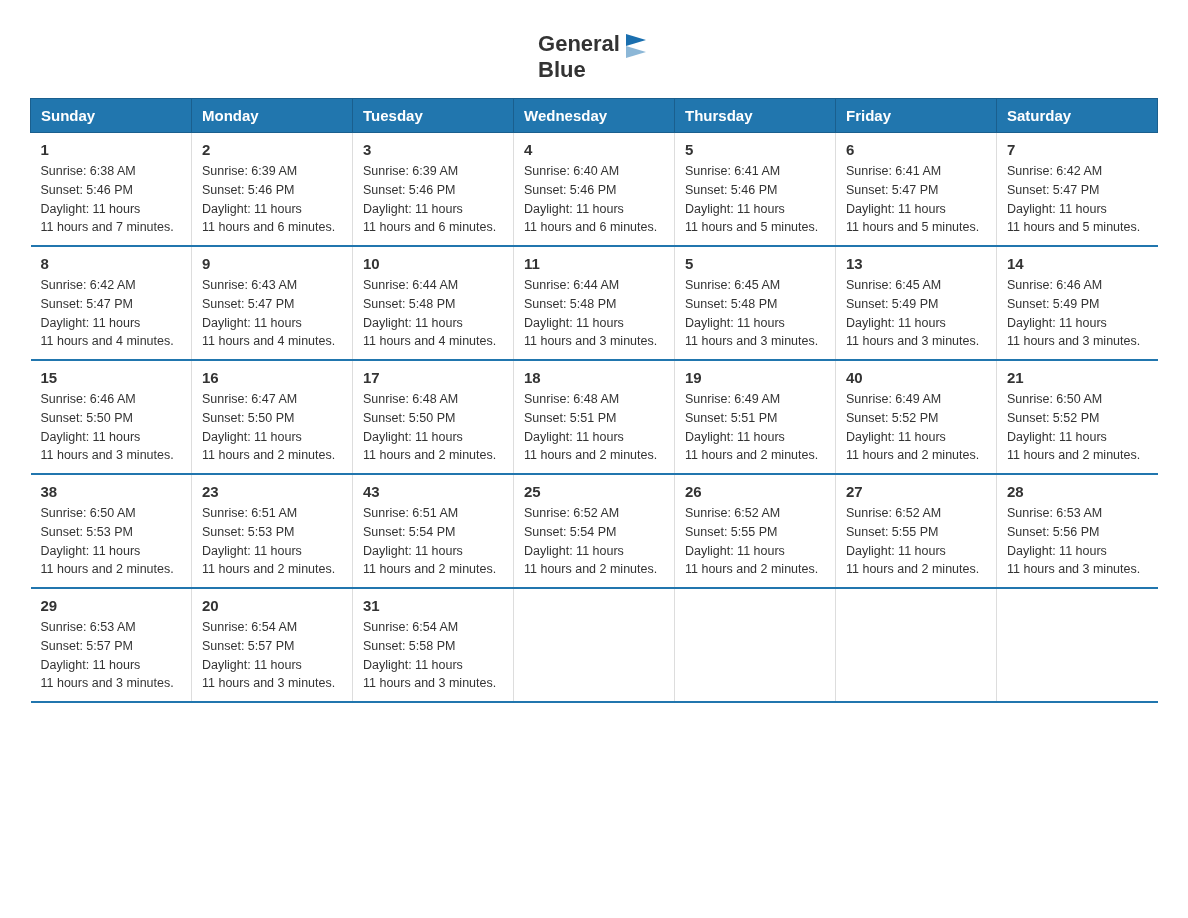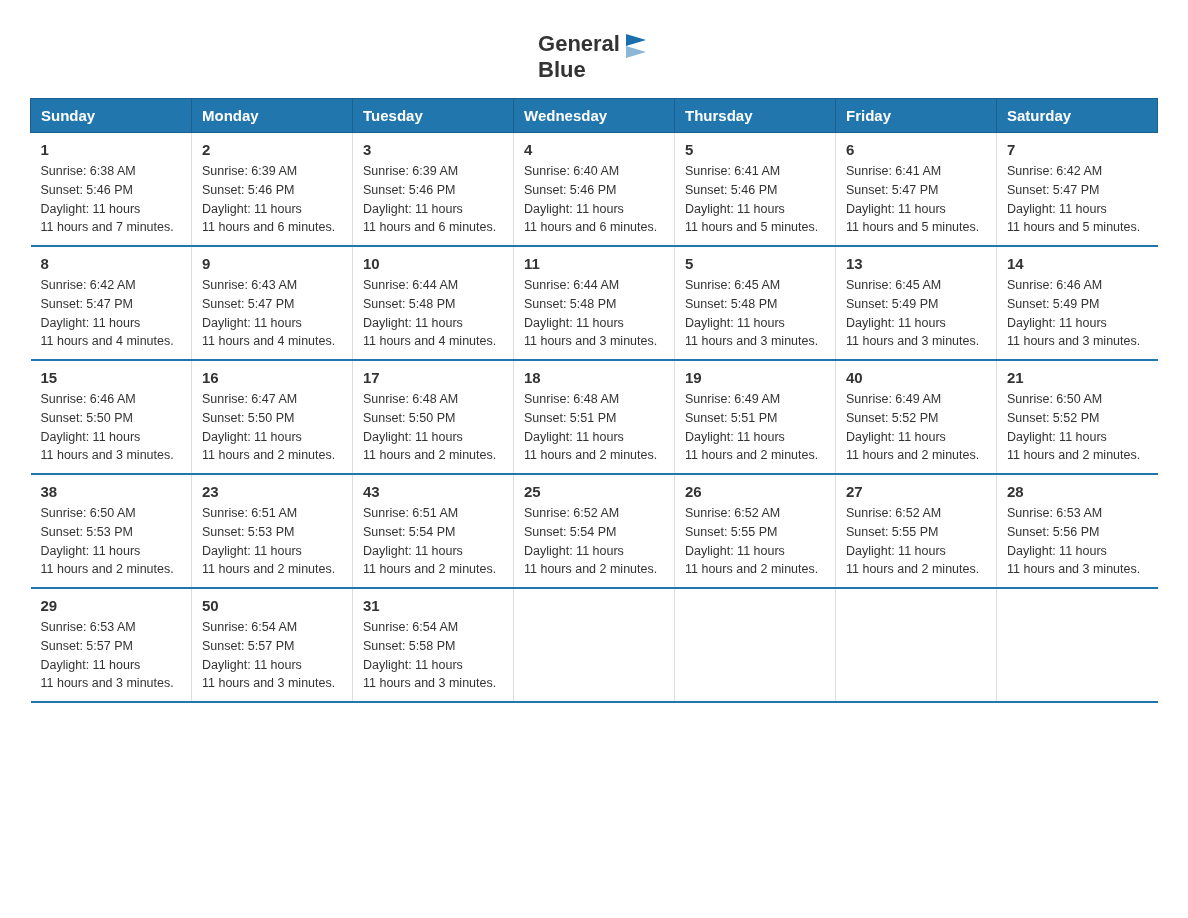--- a/index.html
+++ b/index.html
@@ -245,21 +245,21 @@
           <span class="day-num">28</span>
           <span class="day-info">Sunrise: 6:53 AM<br>Sunset: 5:56 PM<br>Daylight: 11 hours<br>11 hours and 3 minutes.</span>
         </td>
       </tr>
       <tr>
         <td>
           <span class="day-num">29</span>
           <span class="day-info">Sunrise: 6:53 AM<br>Sunset: 5:57 PM<br>Daylight: 11 hours<br>11 hours and 3 minutes.</span>
         </td>
         <td>
-          <span class="day-num">50</span>
+          <span class="day-num">20</span>
           <span class="day-info">Sunrise: 6:54 AM<br>Sunset: 5:57 PM<br>Daylight: 11 hours<br>11 hours and 3 minutes.</span>
         </td>
         <td>
           <span class="day-num">31</span>
           <span class="day-info">Sunrise: 6:54 AM<br>Sunset: 5:58 PM<br>Daylight: 11 hours<br>11 hours and 3 minutes.</span>
         </td>
         <td></td>
         <td></td>
         <td></td>
         <td></td>

